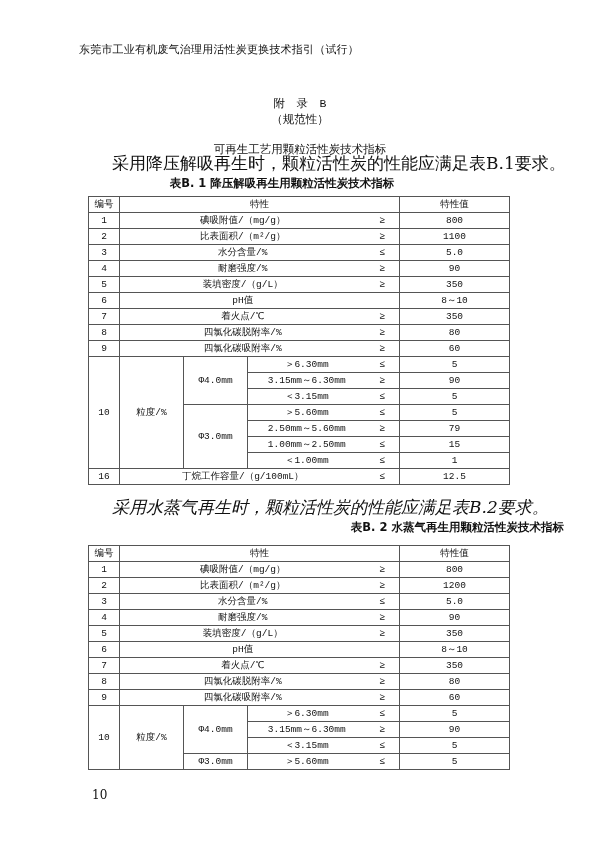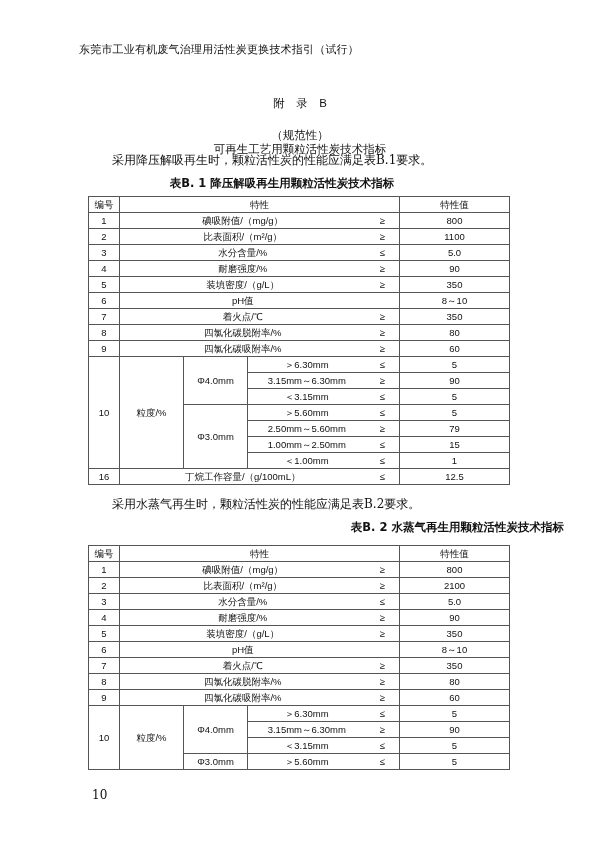--- a/index.html
+++ b/index.html
@@ -1,40 +1,40 @@
 <!DOCTYPE html>
 <html><head>
 <meta charset="utf-8">
 <style>
   html, body { margin: 0; padding: 0; background: #ffffff; }
   body { width: 600px; height: 848px; position: relative; overflow: hidden;
          font-family: "DejaVu Serif", "Liberation Serif", serif; color: #111; }
   .running-head { position: absolute; left: 79px; top: 42px; font-size: 11px;
          font-family: "DejaVu Sans", "Liberation Sans", sans-serif; letter-spacing: 0.2px; }
   .appendix { position: absolute; left: 0; width: 600px; text-align: center;
-         font-family: Liberation Sans, sans-serif; font-size: 11.5px; }
-  .para { position: absolute; left: 112px; font-size: 12px; text-align: center; }
+         font-family: Liberation Mono, monospace; font-size: 11.5px; }
+  .para { position: absolute; left: 112px; font-size: 17px; text-align: center; }
   .caption { position: absolute; left: 0; width: 564px; text-align: center; font-size: 11.5px;
          font-weight: bold; font-family: "DejaVu Sans", "Liberation Sans", sans-serif; }
   table.spec { position: absolute; left: 88px; border-collapse: collapse; table-layout: fixed;
-         font-size: 9.5px; font-family: Liberation Sans, sans-serif; }
+         font-size: 9.5px; font-family: Liberation Mono, monospace; }
   table.spec td, table.spec th { border: 1px solid #555; height: 15px; padding: 0; text-align: center;
          font-weight: normal; line-height: 15px; white-space: nowrap; }
   table.spec td.sign { border-left: none; }
   table.spec td.lbl { border-right: none; margin-top: 12px; }
   table.spec { border: 1.5px solid #555; }
   .pagenum { position: absolute; left: 92px; top: 788px; font-size: 12px; }
 </style>
 </head>
 <body>
 
 <div class="running-head">东莞市工业有机废气治理用活性炭更换技术指引（试行）</div>
 
 <div class="appendix" style="top:96px;">附　录　B</div>
-<div class="appendix" style="top:128px;">（规范性）</div>
+<div class="appendix" style="top:112px;">（规范性）</div>
 <div class="appendix" style="top:142px;">可再生工艺用颗粒活性炭技术指标</div>
 
 <div class="para" style="top:152px;">采用降压解吸再生时，颗粒活性炭的性能应满足表B.1要求。</div>
 <div class="caption" style="top:176px;">表B. 1  降压解吸再生用颗粒活性炭技术指标</div>
 
 <table class="spec" id="t1" style="top:196px;">
   <colgroup>
     <col style="width:31px">
       <col style="width:64px">
       <col style="width:64px">
@@ -143,21 +143,21 @@
       </tr>
       <tr>
         <td>16</td>
         <td colspan="3" class="lbl">丁烷工作容量/（g/100mL）</td>
         <td class="sign">≤</td>
         <td>12.5</td>
       </tr>
     </tbody>
 </table>
 
-<div class="para" style="top:496px;">采用水蒸气再生时，颗粒活性炭的性能应满足表B.2要求。</div>
+<div class="para" style="top:496px;font-style:italic;">采用水蒸气再生时，颗粒活性炭的性能应满足表B.2要求。</div>
 <div class="caption" style="top:520px;text-align:right;">表B. 2  水蒸气再生用颗粒活性炭技术指标</div>
 
 <table class="spec" id="t2" style="top:545px;">
   <colgroup>
     <col style="width:31px">
       <col style="width:64px">
       <col style="width:64px">
       <col style="width:118px">
       <col style="width:34px">
       <col style="width:110px">
@@ -171,21 +171,21 @@
       <tr>
         <td>1</td>
         <td colspan="3" class="lbl">碘吸附值/（mg/g）</td>
         <td class="sign">≥</td>
         <td>800</td>
       </tr>
       <tr>
         <td>2</td>
         <td colspan="3" class="lbl">比表面积/（m²/g）</td>
         <td class="sign">≥</td>
-        <td>2100</td>
+        <td>1200</td>
       </tr>
       <tr>
         <td>3</td>
         <td colspan="3" class="lbl">水分含量/%</td>
         <td class="sign">≤</td>
         <td>5.0</td>
       </tr>
       <tr>
         <td>4</td>
         <td colspan="3" class="lbl">耐磨强度/%</td>

